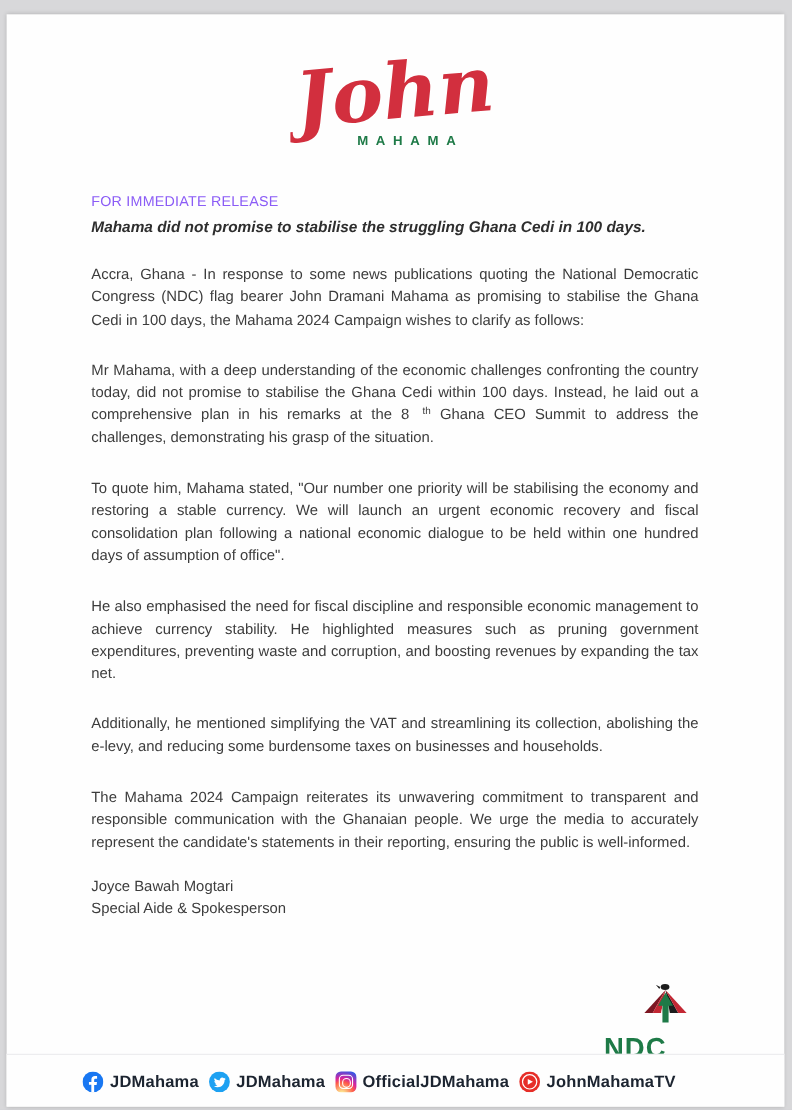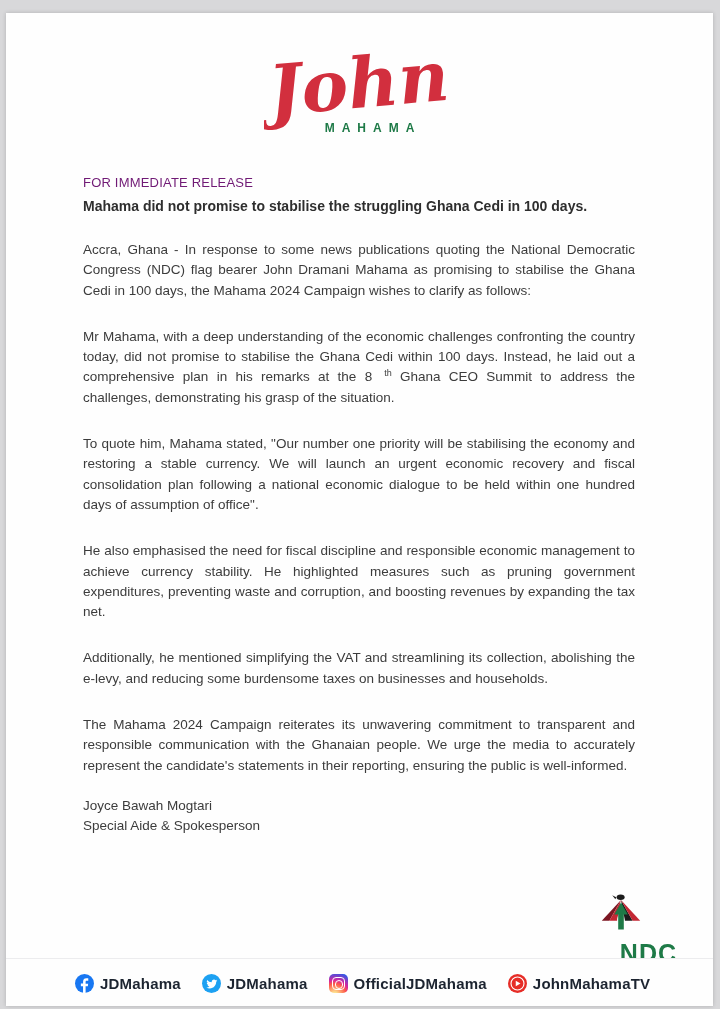--- a/index.html
+++ b/index.html
@@ -16,47 +16,47 @@
 
   
   .logo-block { padding-top:26px; height:120px; text-align:center; }
   .logo-script-svg { display:block; margin:0 auto; }
   .logo-wordmark {
     display:block; margin-top:-14px; padding-left:28px;
     color:#1e7a47; font-weight:bold; font-size:12px; letter-spacing:7px;
   }
 
   
-  .release-line { margin-top:42px; font-size:13px; color:#701a75; letter-spacing:.2px; }
-  .headline { margin-top:8px; font-size:14px; font-weight:bold; color:#2e2e2e; }
+  .release-line { margin-top:42px; font-size:13px; color:#8b5cf6; letter-spacing:.2px; }
+  .headline { margin-top:8px; font-size:14px; font-weight:bold; color:#2e2e2e;font-style:italic; }
   .body-para {
     margin-top:26px; font-size:13.5px; line-height:20.3px; color:#3c3c3c;
     text-align:justify;
   }
   .body-para sup { font-size:9px; vertical-align:super; line-height:0;padding-left:12px; }
   .signature { margin-top:20px; font-size:13.5px; line-height:20.3px; color:#3c3c3c; }
   .date-line {
     margin-top:24px; font-size:13.5px; color:#3c3c3c;
     font-style:italic; text-decoration:underline;
   }
 
   
-  .ndc-block { position:absolute; right:36px; bottom:9px; width:112px; text-align:right; }
+  .ndc-block { position:absolute; right:52px; bottom:9px; width:112px; text-align:left; }
   .ndc-umbrella { display:block; margin:0 auto 1px auto; }
   .ndc-acronym { color:#1e7a47; font-weight:bold; font-size:25px; letter-spacing:1px; line-height:1; }
   .ndc-name { margin-top:4px; font-size:6.8px; font-weight:bold; color:#3a3a3a; letter-spacing:1.1px; line-height:9px; }
 
   
   .social-bar {
     position:absolute; left:0; right:0; bottom:0; height:48px;
     border-top:1px solid #ececee; background:#fefefe;
   }
   .social-row {
     position:absolute; left:69px; bottom:13px;
-    display:flex; align-items:center; gap:21px;
+    display:flex; align-items:center; gap:9px;
   }
   .social-item { display:flex; align-items:center; gap:6px; }
   .social-handle { font-size:15px; font-weight:bold; color:#1c2430; letter-spacing:.2px; }
   .icon-badge { width:19px; height:19px; display:block; }
   .ig-badge {
     width:19px; height:19px; border-radius:5px; position:relative;
     background:radial-gradient(circle at 30% 110%, #fdf497 5%, #fd5949 45%, #d6249f 60%, #285aeb 92%);
   }
   .ig-badge:before {
     content:""; position:absolute; left:3px; top:3px; right:3px; bottom:3px;

